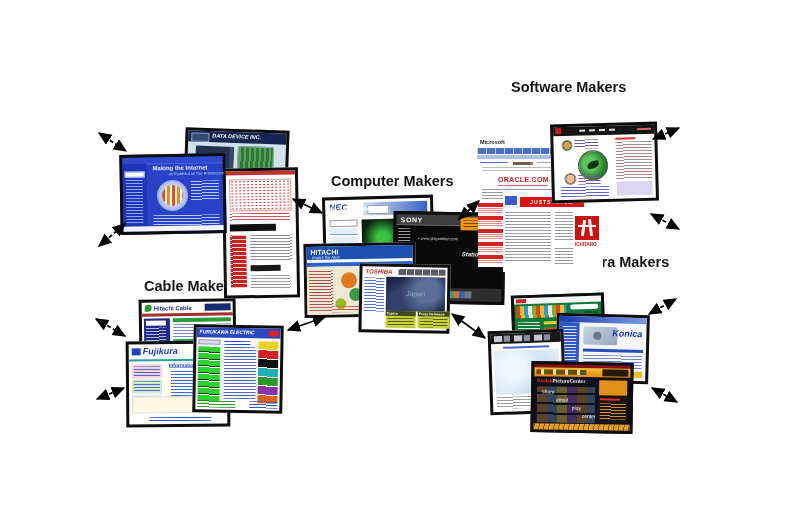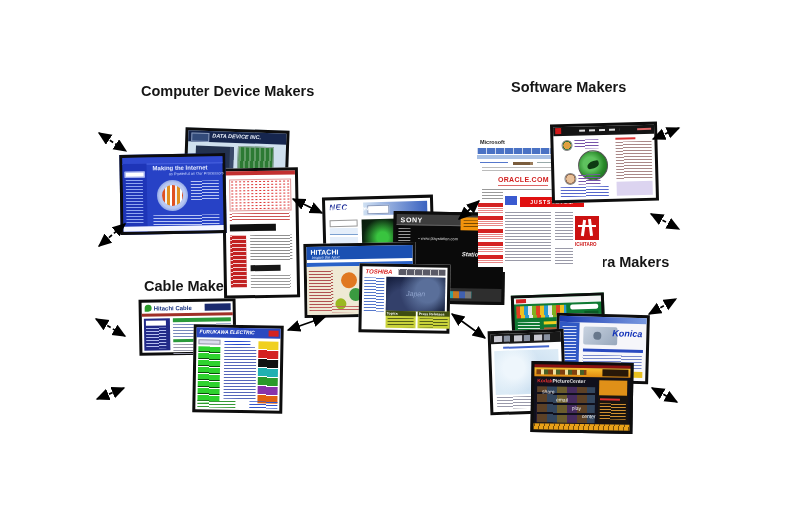--- a/index.html
+++ b/index.html
@@ -307,22 +307,22 @@
       <line x1="99" y1="246" x2="125" y2="224" marker-start="url(#ah)" marker-end="url(#ah)"></line>
       <line x1="653" y1="139" x2="679" y2="128" marker-start="url(#ah)" marker-end="url(#ah)"></line>
       <line x1="651" y1="214" x2="679" y2="229" marker-start="url(#ah)" marker-end="url(#ah)"></line>
       <line x1="96" y1="319" x2="125" y2="336" marker-start="url(#ah)" marker-end="url(#ah)"></line>
       <line x1="97" y1="399" x2="124" y2="388" marker-start="url(#ah)" marker-end="url(#ah)"></line>
       <line x1="649" y1="314" x2="676" y2="299" marker-start="url(#ah)" marker-end="url(#ah)"></line>
       <line x1="652" y1="388" x2="677" y2="402" marker-start="url(#ah)" marker-end="url(#ah)"></line>
     </g>
   </svg>
 
-  <div class="clabel lbl-device">Computer Device Makers</div>
   <div class="clabel lbl-software">Software Makers</div>
+  <div class="clabel lbl-computer">Computer Makers</div>
   <div class="clabel lbl-cable">Cable Makers</div>
   <div class="clabel lbl-camera">(Digital) Camera Makers</div>
 
   <div class="page p-dd">
     <div class="abs dd-head">
       <div class="abs dd-logo"></div>
       <div class="micro s55 dd-title">DATA DEVICE INC.</div>
     </div>
     <div class="abs dd-ph1"></div>
     <div class="abs dd-ph2"></div>
@@ -488,20 +488,39 @@
     <div class="abs hc-side">
       <div class="hc-mini"></div>
       <div class="ln hc-sl"></div>
     </div>
     <div class="abs hc-g1"></div>
     <div class="abs ln hc-ct"></div>
     <div class="abs hc-g2"></div>
     <div class="abs ln hc-ct2"></div>
   </div>
 
+  <div class="page p-fk">
+    <div class="abs fk-flag"></div>
+    <div class="bt fk-logo">Fujikura</div>
+    <div class="abs ln fk-rt"></div>
+    <div class="abs fk-rule"></div>
+    <div class="abs fk-s fk-s1">
+        <div class="ln fk-sl"></div>
+      </div>
+    <div class="abs fk-s fk-s2">
+        <div class="ln fk-sl"></div>
+      </div>
+    <div class="abs fk-s fk-s3">
+        <div class="ln fk-sl"></div>
+      </div>
+    <div class="micro s5 fk-h">Information</div>
+    <div class="abs ln fk-list"></div>
+    <div class="abs ln fk-box"></div>
+    <div class="abs ln fk-bl"></div>
+  </div>
 
   <div class="page p-fw">
     <div class="abs fw-head">
       <div class="micro s5 fw-logo">FURUKAWA ELECTRIC</div>
       <div class="abs fw-mark"></div>
     </div>
     <div class="abs fw-tab"></div>
     <div class="abs fw-btns"></div>
     <div class="abs ln fw-ch"></div>
     <div class="abs ln fw-list"></div>

